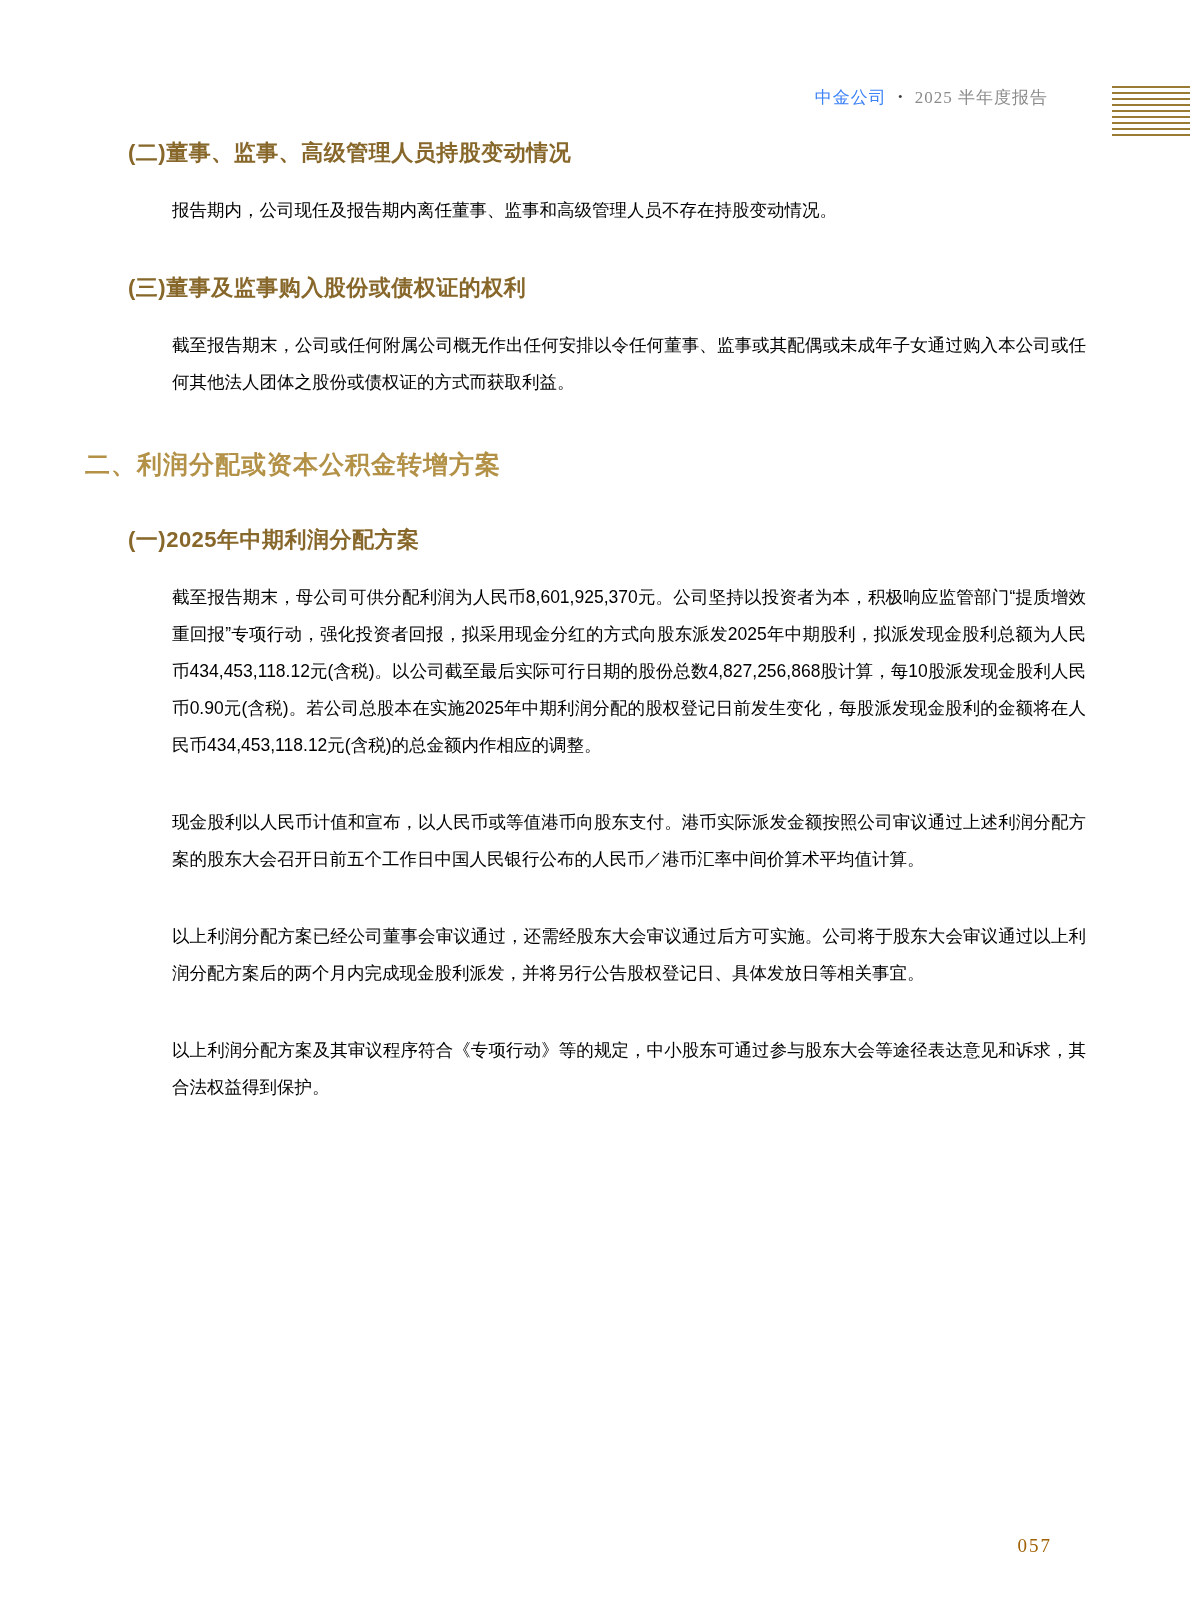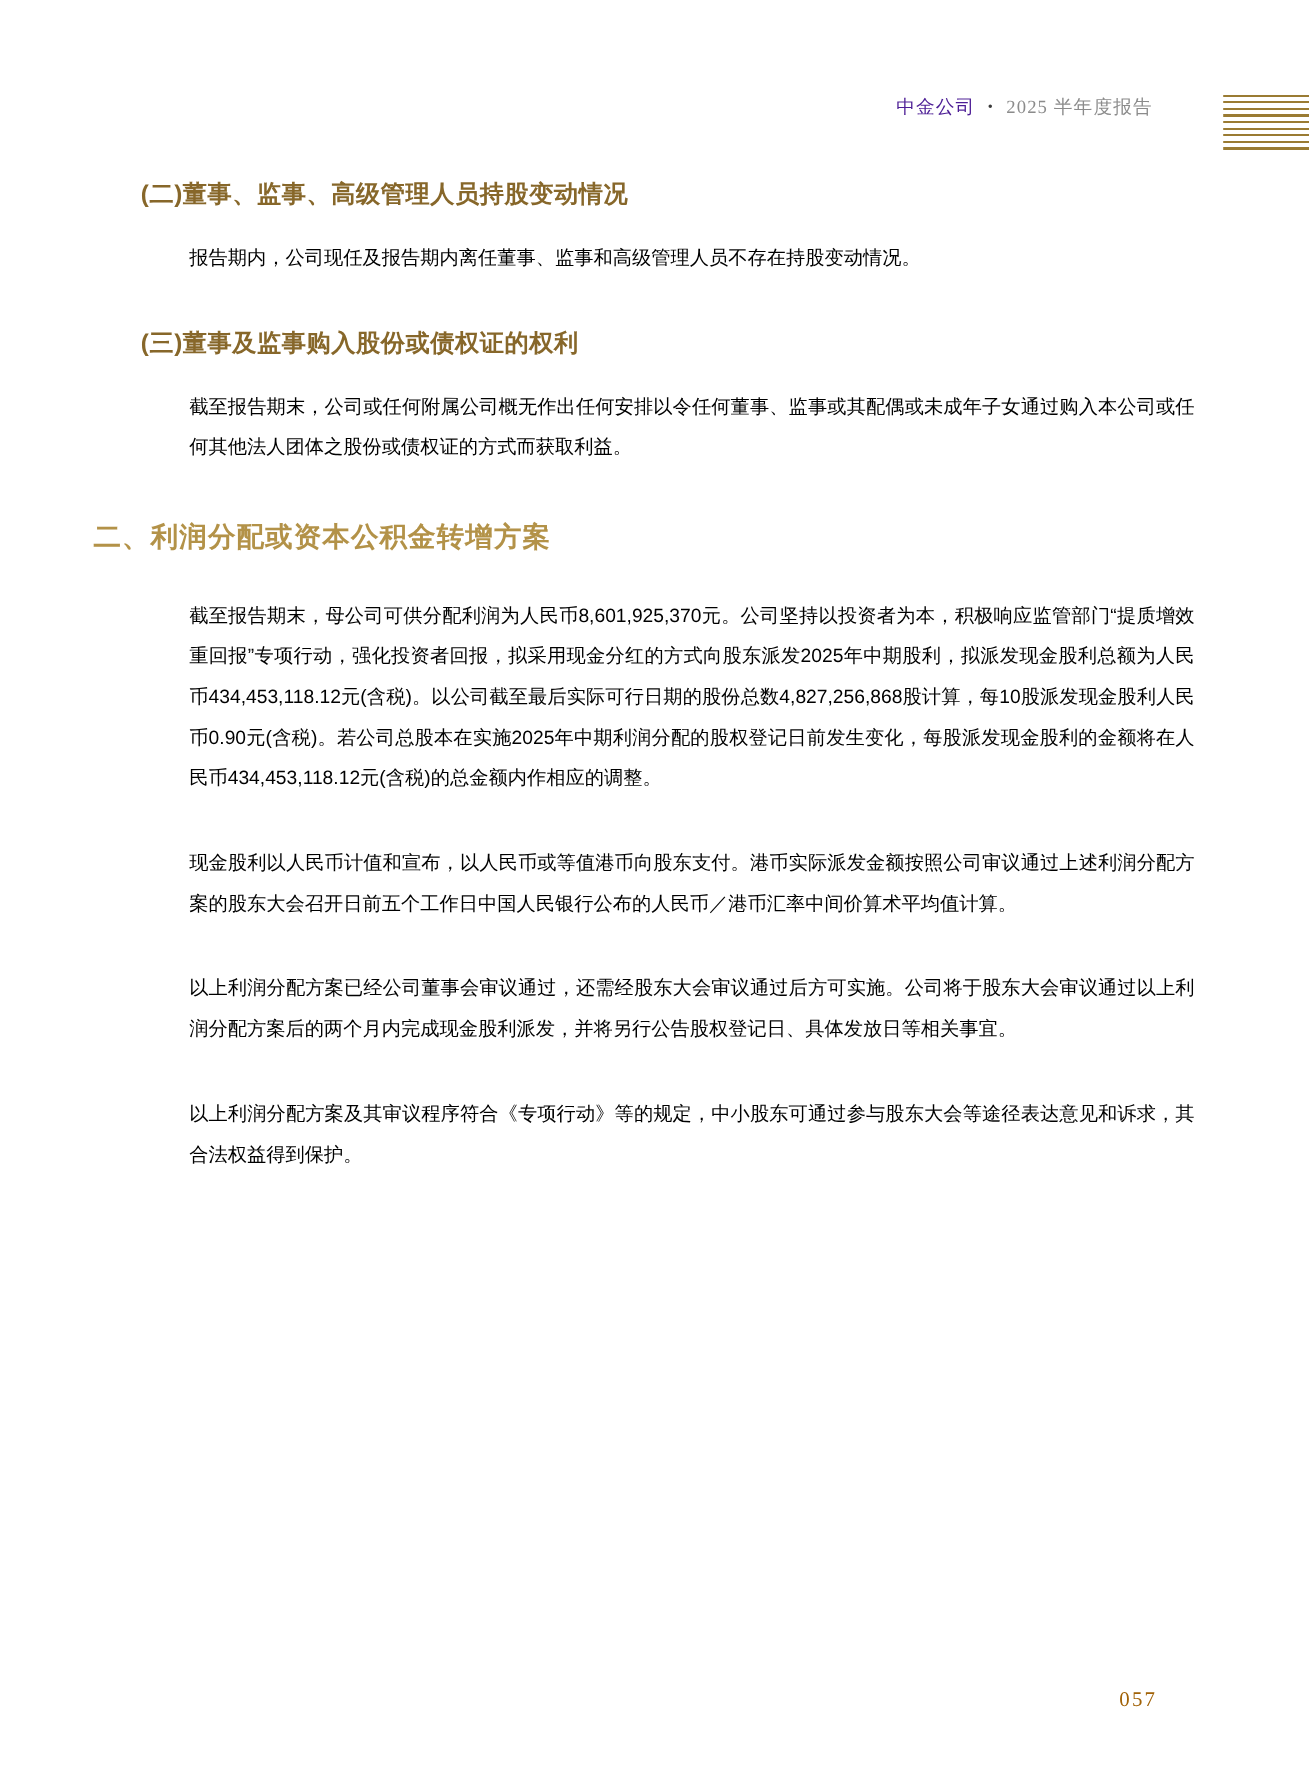--- a/index.html
+++ b/index.html
@@ -18,33 +18,33 @@
   .header-text {
     position:absolute;
     top:86px;
     right:142px;
     font-family:"Liberation Serif", serif;
     font-size:17px;
     letter-spacing:1px;
     color:#8b8b8b;
     white-space:nowrap;
   }
-  .header-text .brand { color:#4c1d95; }
+  .header-text .brand { color:#3b82f6; }
   .header-text .dot   { color:#3a3a3a; font-size:13px; padding:0 6px; vertical-align:2px; }
   .gold-lines {
     position:absolute;
     top:86px;
     right:0;
     width:78px;
     height:52px;
     background:repeating-linear-gradient(to bottom, #9a7b33 0 2px, #ffffff 2px 6px);
   }
 
   
-  .content { padding-top:118px; }
+  .content { padding-top:94px; }
 
   h3.sub-heading {
     margin:44px 104px 24px 128px;
     font-size:22px;
     line-height:30px;
     font-weight:bold;
     color:#87672a;
     letter-spacing:0.5px;
   }
   h2.main-heading {
@@ -96,20 +96,21 @@
 
     <section>
       <h3 class="sub-heading">(三)董事及监事购入股份或债权证的权利</h3>
       <p class="body-text">截至报告期末，公司或任何附属公司概无作出任何安排以令任何董事、监事或其配偶或未成年子女通过购入本公司或任何其他法人团体之股份或债权证的方式而获取利益。</p>
     </section>
 
 
     <section>
       <h2 class="main-heading">二、利润分配或资本公积金转增方案</h2>
 
+      <h3 class="sub-heading">(一)2025年中期利润分配方案</h3>
       <p class="body-text gap-after">截至报告期末，母公司可供分配利润为人民币8,601,925,370元。公司坚持以投资者为本，积极响应监管部门“提质增效重回报”专项行动，强化投资者回报，拟采用现金分红的方式向股东派发2025年中期股利，拟派发现金股利总额为人民币434,453,118.12元(含税)。以公司截至最后实际可行日期的股份总数4,827,256,868股计算，每10股派发现金股利人民币0.90元(含税)。若公司总股本在实施2025年中期利润分配的股权登记日前发生变化，每股派发现金股利的金额将在人民币434,453,118.12元(含税)的总金额内作相应的调整。</p>
       <p class="body-text gap-after">现金股利以人民币计值和宣布，以人民币或等值港币向股东支付。港币实际派发金额按照公司审议通过上述利润分配方案的股东大会召开日前五个工作日中国人民银行公布的人民币／港币汇率中间价算术平均值计算。</p>
       <p class="body-text gap-after">以上利润分配方案已经公司董事会审议通过，还需经股东大会审议通过后方可实施。公司将于股东大会审议通过以上利润分配方案后的两个月内完成现金股利派发，并将另行公告股权登记日、具体发放日等相关事宜。</p>
       <p class="body-text">以上利润分配方案及其审议程序符合《专项行动》等的规定，中小股东可通过参与股东大会等途径表达意见和诉求，其合法权益得到保护。</p>
     </section>
 
   </div>
 
   <div class="page-number">057</div>
 

